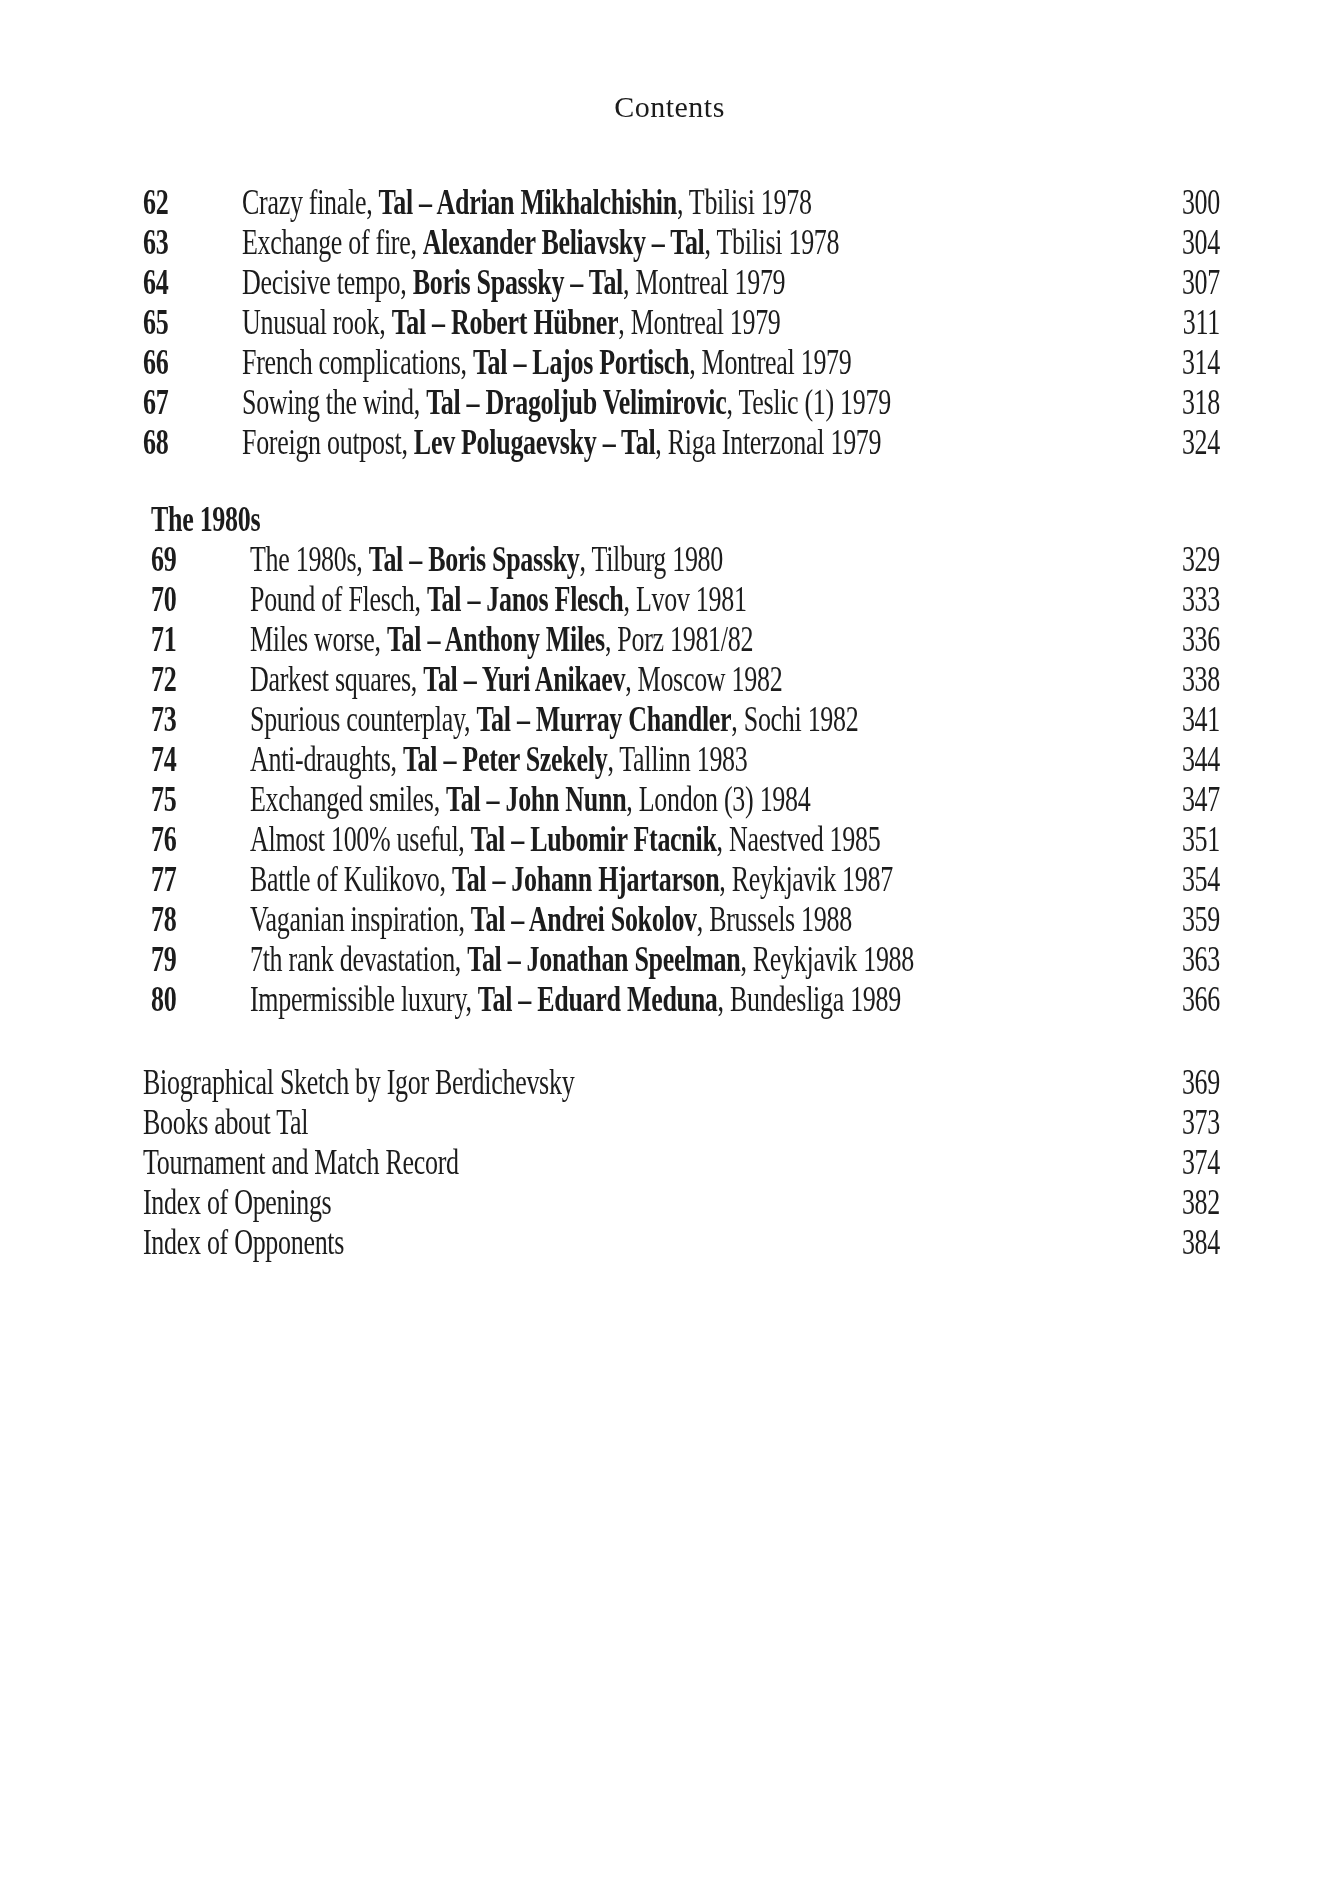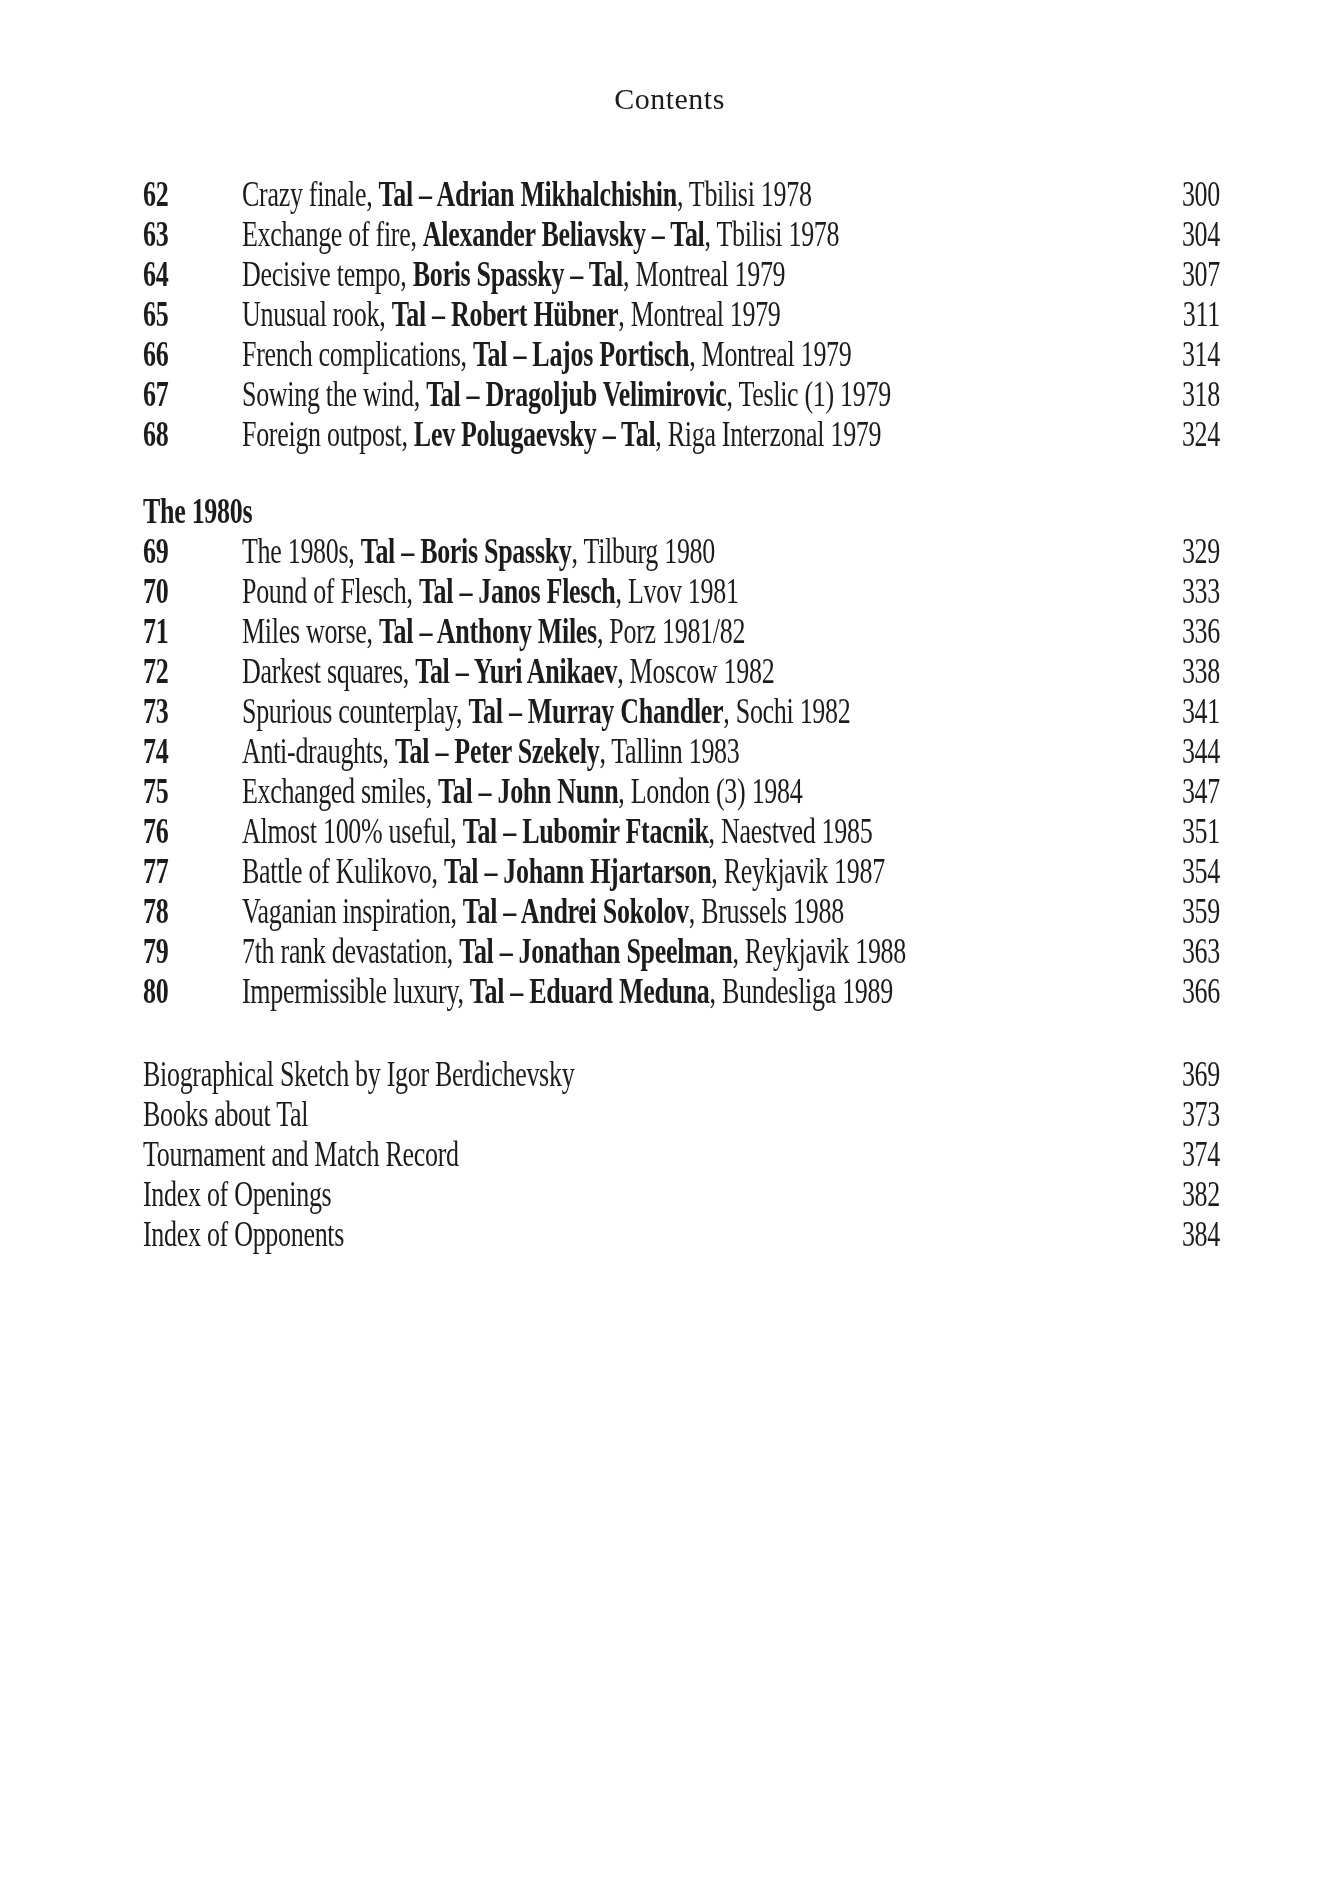--- a/index.html
+++ b/index.html
@@ -10,33 +10,34 @@
   .page {
     position: relative;
     width: 1339px;
     height: 1890px;
     background: #ffffff;
     font-family: "Liberation Serif", "DejaVu Serif", serif;
     color: #1c1c1c;
     overflow: hidden;
   }
   .title {
-    margin: 0;
+    margin: 8px;
     padding-top: 84px;
     text-align: center;
     font-size: 30px;
     line-height: 30px;
     font-weight: 400;
     letter-spacing: 0.5px;
   }
   .toc {
     margin: 61px 119px 0 143px;
   }
   .toc-section + .toc-section {
     margin-top: 37px;
+    margin-left: 8px;
   }
   .section-header {
     margin: 0;
     height: 40px;
     line-height: 40px;
     font-size: 26px;
     font-weight: 700;
     letter-spacing: -0.3px;
     transform: scaleY(1.4);
     transform-origin: 50% 50%;

